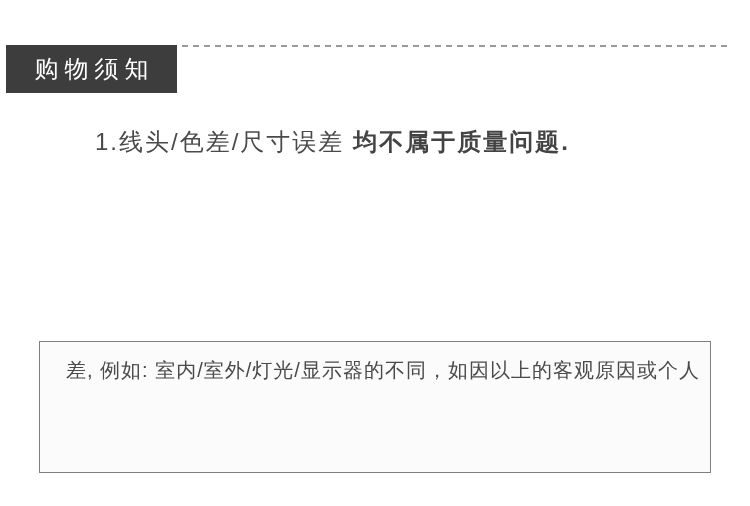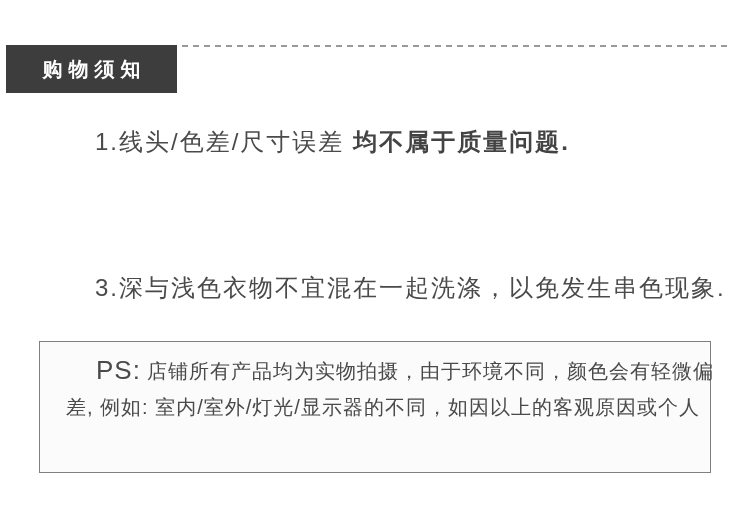--- a/index.html
+++ b/index.html
@@ -25,22 +25,22 @@
     position: absolute;
     left: 6px; top: 45px;
     width: 171px; height: 48px;
     background: #3d3d3d;
     display: flex;
     align-items: center;
     justify-content: center;
   }
   .title-box .title-text {
     color: #ffffff;
-    font-size: 20px;
-    font-weight: bold;
+    font-size: 24px;
+    font-weight: normal;
     letter-spacing: 6px;
     padding-left: 6px; 
     white-space: nowrap;
   }
   .notice-item {
     position: absolute;
     left: 95px;
     font-size: 24px;
     line-height: 30px;
     color: #4a4a4a;
@@ -81,24 +81,18 @@
 
   <div class="title-box">
     <span class="title-text">购物须知</span>
   </div>
 
   <div class="notice-item item-1">
     <span>1.线头/色差/尺寸误差</span><span class="bold-part">均不属于质量问题.</span>
   </div>
 
 
-  <div class="notice-item item-3">
-    <span>3.深与浅色衣物不宜混在一起洗涤，以免发生串色现象.</span>
-  </div>
 
   <div class="ps-box">
-    <div class="ps-line ps-line-1">
-      <span class="ps-label">PS:</span><span>店铺所有产品均为实物拍摄，由于环境不同，颜色会有轻微偏</span>
-    </div>
     <div class="ps-line">差, 例如: 室内/室外/灯光/显示器的不同，如因以上的客观原因或个人</div>
   </div>
 
 </div>
 
 </body></html>

